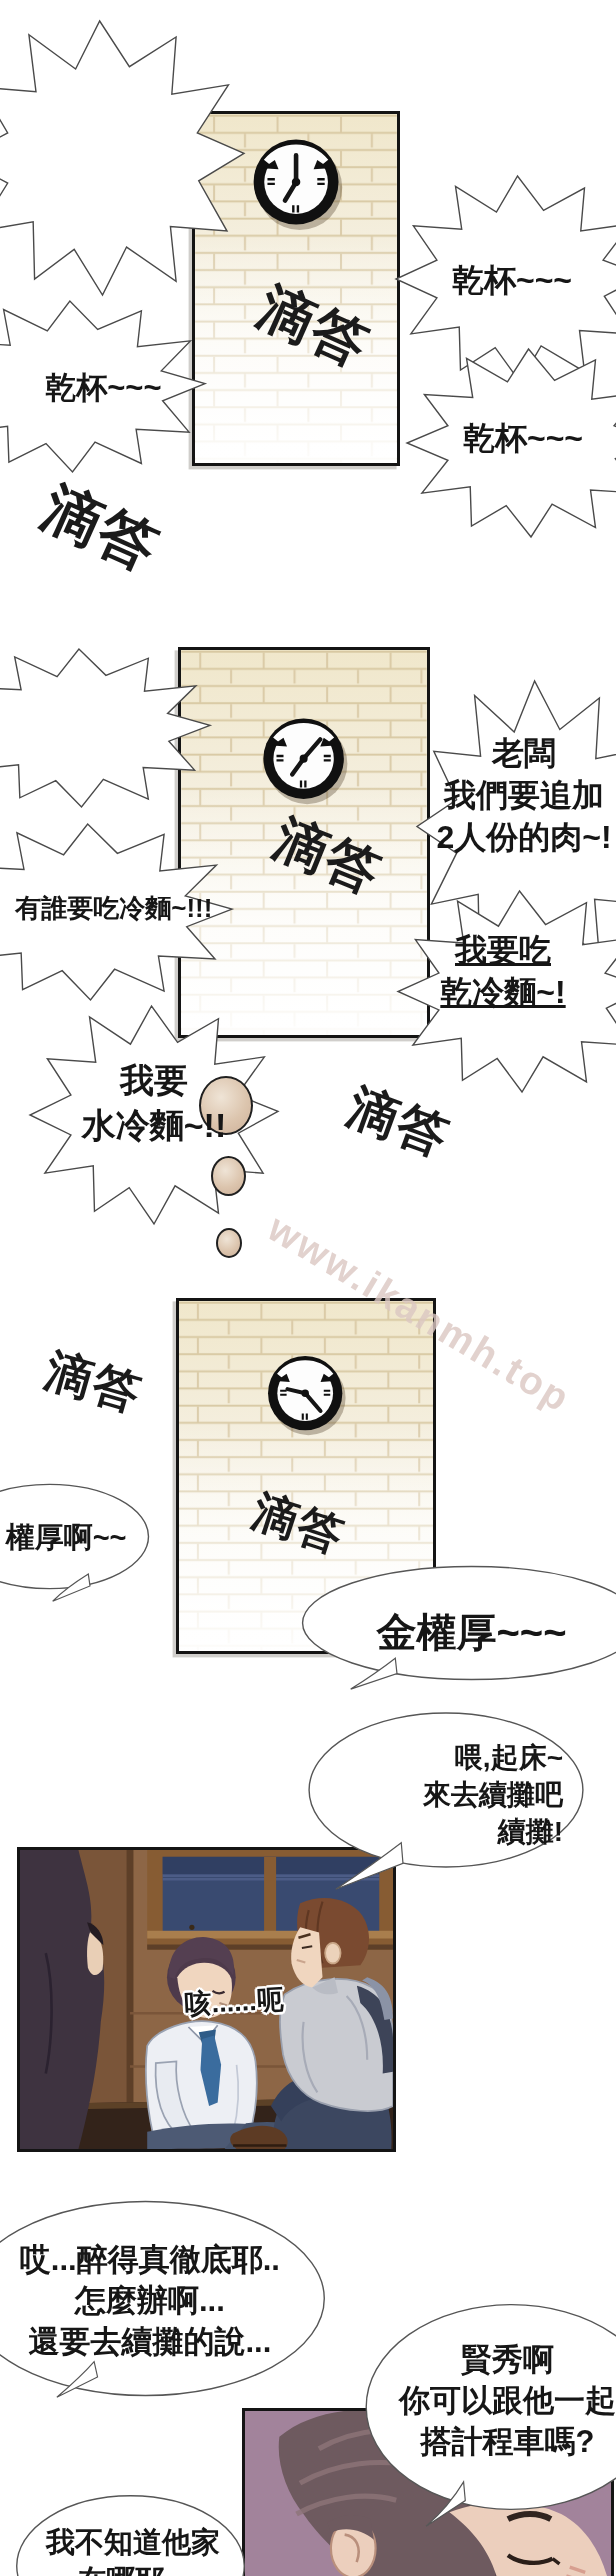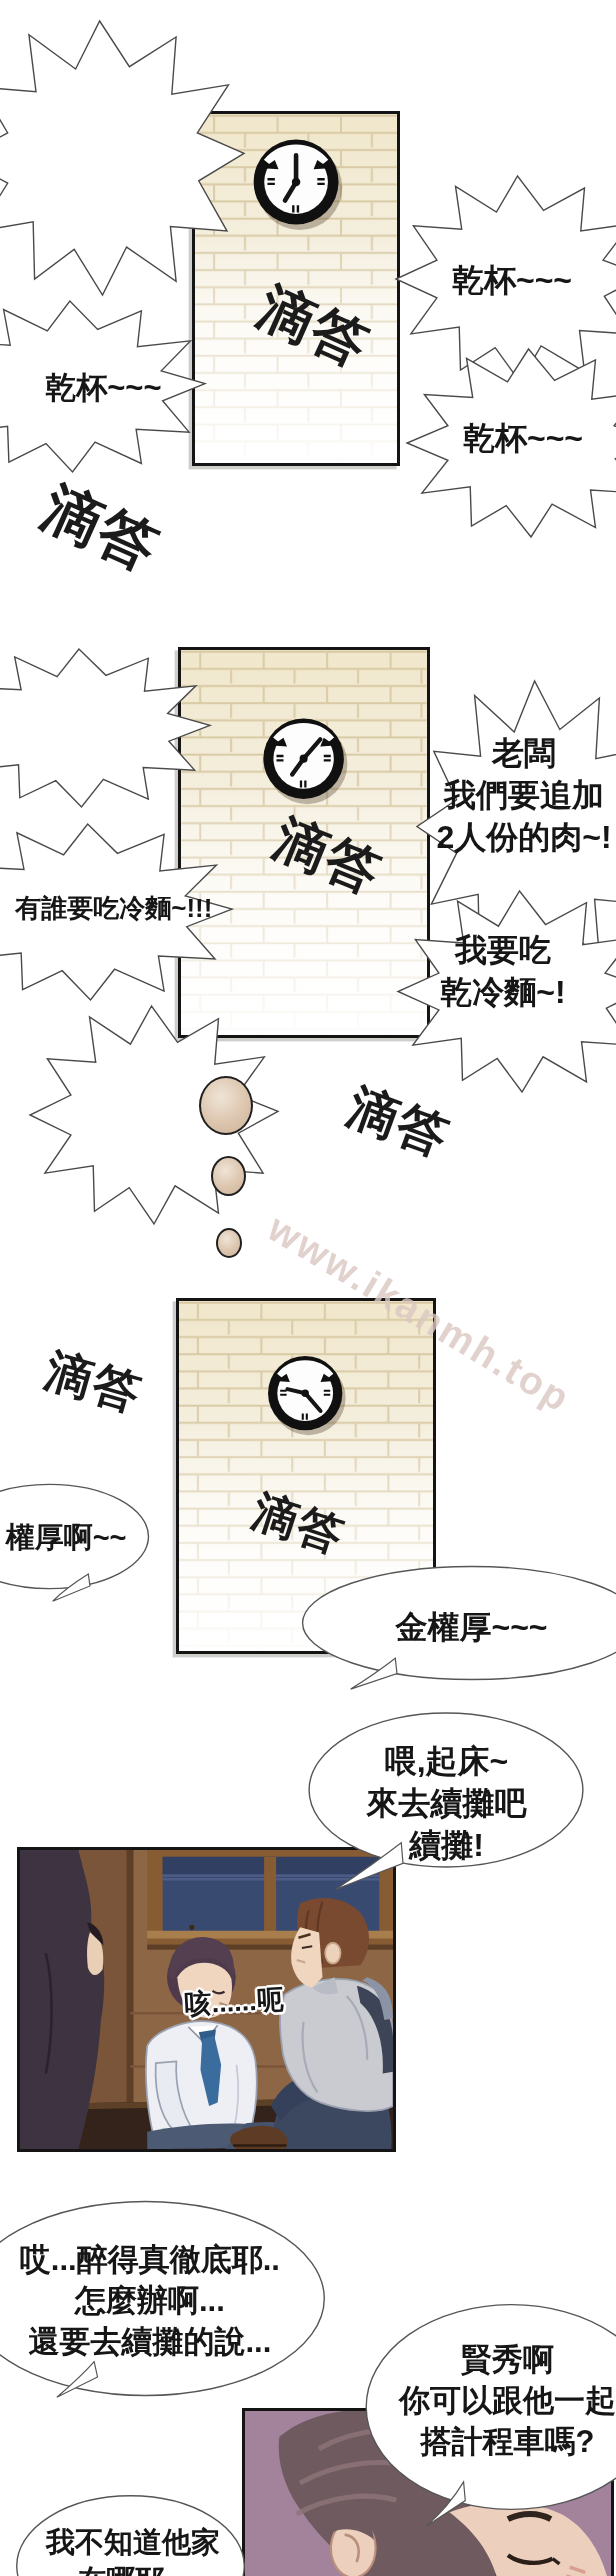--- a/index.html
+++ b/index.html
@@ -113,26 +113,28 @@
 2人份的肉~!</div>
 
   <svg class="bshape" style="left:-51px;top:824px;width:283px;height:176px;" viewBox="0 0 200 120" preserveAspectRatio="none">
       <use href="#spike"></use>
     </svg>
   <div class="bubble-text" style="left:-1.7px;top:891px;width:231px;font-size:26px;">有誰要吃冷麵~!!!</div>
 
   <svg class="bshape" style="left:398px;top:891px;width:248px;height:201px;" viewBox="0 0 200 120" preserveAspectRatio="none">
       <use href="#spike"></use>
     </svg>
-  <div class="bubble-text" style="left:409px;top:929px;width:188px;font-size:32px;">我要吃
+  <div class="bubble-text" style="left:409px;top:929px;width:188px;font-size:32px;text-decoration:underline;">我要吃
 乾冷麵~!</div>
 
   <svg class="bshape" style="left:30px;top:1006px;width:248px;height:218px;" viewBox="0 0 200 120" preserveAspectRatio="none">
       <use href="#spike"></use>
     </svg>
+  <div class="bubble-text" style="left:47px;top:1058px;width:214px;font-size:34px;">我要
+水冷麵~!!</div>
 
   <div class="thought-dot" style="left:199px;top:1076px;width:50px;height:55px;"></div>
   <div class="thought-dot" style="left:211px;top:1156px;width:31px;height:36px;"></div>
   <div class="thought-dot" style="left:216px;top:1228px;width:22px;height:26px;"></div>
 
   <div class="sfx" style="left:347px;top:1089px;font-size:50px;transform:rotate(20deg);">滴答</div>
 
   <div class="watermark" style="left:283px;top:1206px;font-size:39px;transform:rotate(31deg);">www.ikanmh.top</div>
 
   <div class="panel brick1 wallshadow" style="left:176px;top:1298px;width:260px;height:356px;">
@@ -163,29 +165,29 @@
       <path d="M44,0 C28,10 12,22 2,32 L46,14 Z" fill="#ffffff" stroke="#565656" stroke-width="1.4"></path>
     </svg>
   <div class="bubble-text" style="left:-6.9px;top:1518px;width:146px;font-size:29px;">權厚啊~~</div>
 
   <svg class="bshape" style="left:300px;top:1565px;width:343px;height:116px;" viewBox="0 0 200 120" preserveAspectRatio="none">
       <use href="#ovalb"></use>
     </svg>
   <svg class="btail" style="left:349px;top:1658px;width:48px;height:33px;" viewBox="0 0 56 38">
       <path d="M54,0 C36,14 18,26 2,36 L56,18 Z" fill="#ffffff" stroke="#565656" stroke-width="1.4"></path>
     </svg>
-  <div class="bubble-text" style="left:343px;top:1606px;width:257px;font-size:32px;">金權厚~~~</div>
+  <div class="bubble-text" style="left:343px;top:1606px;width:257px;font-size:40px;">金權厚~~~</div>
 
   <svg class="bshape" style="left:307px;top:1711px;width:278px;height:158px;" viewBox="0 0 200 120" preserveAspectRatio="none">
       <use href="#ovalb"></use>
     </svg>
   <svg class="btail" style="left:334px;top:1841px;width:69px;height:50px;" viewBox="0 0 80 58">
       <path d="M78,2 C52,22 26,40 2,56 L80,26 Z" fill="#ffffff" stroke="#565656" stroke-width="1.4"></path>
     </svg>
-  <div class="bubble-text" style="left:330px;top:1740px;width:233px;font-size:32px;">喂,起床~
+  <div class="bubble-text" style="left:330px;top:1740px;width:233px;font-size:28px;text-align:right;">喂,起床~
 來去續攤吧
 續攤!</div>
 
   <div class="panel" style="left:17px;top:1847px;width:379px;height:305px;">
     <svg class="fillsvg" viewBox="0 0 434 348" preserveAspectRatio="none">
       <rect width="434" height="348" fill="#8d6646"></rect>
       <rect x="0" y="0" width="128" height="348" fill="#7a5539"></rect>
       <rect x="124" y="0" width="8" height="348" fill="#5d3f28"></rect>
 
       <rect x="148" y="0" width="286" height="116" fill="#875c33"></rect>

